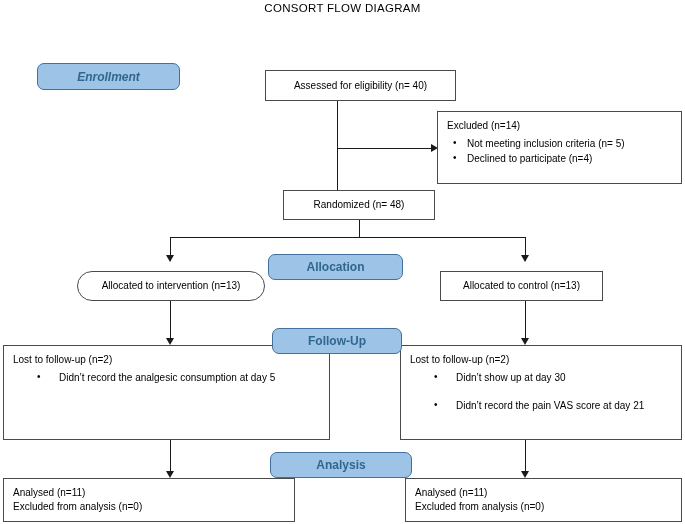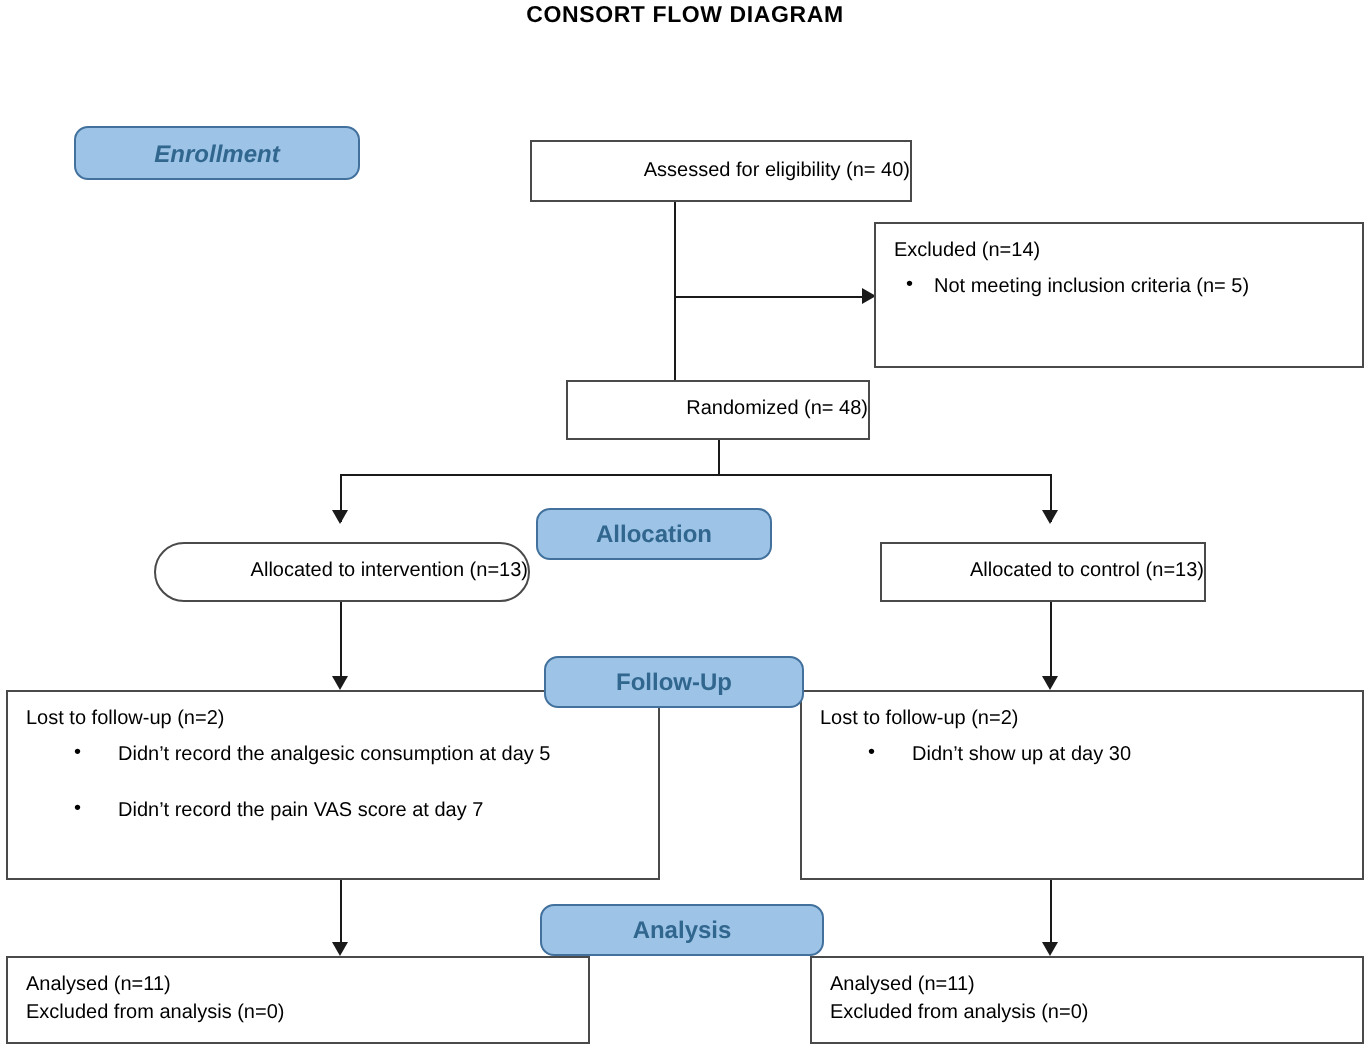--- a/index.html
+++ b/index.html
@@ -15,37 +15,37 @@
     font-family: "Liberation Sans", sans-serif;
     overflow: hidden;
   }
   .title {
     position: absolute;
     left: 0;
     top: 2px;
     width: 685px;
     text-align: center;
     font-size: 11.5px;
-    font-weight: bold;
+    font-weight: normal;
     color: #000000;
     letter-spacing: 0.3px;
   }
   .box {
     position: absolute;
     box-sizing: border-box;
     border: 1px solid #4a4a4a;
     background: #ffffff;
     font-size: 10px;
     color: #000000;
     line-height: 1.35;
   }
   .box-center {
     display: flex;
     align-items: center;
-    justify-content: flex-end;
+    justify-content: center;
     text-align: center;
   }
   .box-pad {
     padding: 7px 8px 7px 9px;
   }
   .badge {
     position: absolute;
     box-sizing: border-box;
     background: #9DC3E6;
     border: 1px solid #41719C;
@@ -111,21 +111,21 @@
 <body>
 
 <div id="canvas">
 
   <div class="title">CONSORT FLOW DIAGRAM</div>
 
   <div class="badge" style="left:37px; top:63px; width:143px; height:27px;font-style:italic;">
     <span>Enrollment</span>
   </div>
 
-  <div class="badge" style="left:268px; top:254px; width:118px; height:26px;">
+  <div class="badge" style="left:268px; top:254px; width:135px; height:26px;">
     <span>Allocation</span>
   </div>
 
   <div class="badge" style="left:270px; top:452px; width:142px; height:26px;">
     <span>Analysis</span>
   </div>
 
   <div class="badge" style="left:272px; top:328px; width:130px; height:26px;">
     <span>Follow-Up</span>
   </div>
@@ -153,47 +153,48 @@
   <div class="arrow-down" style="left:521px; top:471px;"></div>
 
   <div class="box box-center" style="left:265px; top:70px; width:191px; height:31px;">
     <span>Assessed for eligibility (n= 40)</span>
   </div>
 
   <div class="box box-pad" style="left:437px; top:111px; width:245px; height:73px;">
     <span class="hdr">Excluded (n=14)</span>
     <ul class="bullets">
       <li>Not meeting inclusion criteria (n= 5)</li>
+      <li>Declined to participate (n=4)</li>
     </ul>
   </div>
 
   <div class="box box-center" style="left:283px; top:190px; width:152px; height:30px;">
     <span>Randomized (n= 48)</span>
   </div>
 
   <div class="box box-center" style="left:77px; top:271px; width:188px; height:30px;border-radius:15px;">
     <span>Allocated to intervention (n=13)</span>
   </div>
 
   <div class="box box-center" style="left:440px; top:271px; width:163px; height:30px;">
     <span>Allocated to control (n=13)</span>
   </div>
 
   <div class="box box-pad" style="left:3px; top:345px; width:327px; height:95px;">
     <span class="hdr">Lost to follow-up (n=2)</span>
     <ul class="bullets bullets-wide">
       <li>Didn’t record the analgesic consumption at day 5</li>
-      <li>Didn’t record the pain VAS score at day 7</li>
     </ul>
   </div>
 
   <div class="box box-pad" style="left:400px; top:345px; width:282px; height:95px;">
     <span class="hdr">Lost to follow-up (n=2)</span>
     <ul class="bullets bullets-wide">
       <li>Didn’t show up at day 30</li>
+      <li>Didn’t record the pain VAS score at day 21</li>
     </ul>
   </div>
 
   <div class="box box-pad" style="left:3px; top:478px; width:292px; height:44px;">
     <span class="hdr">Analysed (n=11)</span>
     <span class="hdr">Excluded from analysis (n=0)</span>
   </div>
 
   <div class="box box-pad" style="left:405px; top:478px; width:277px; height:44px;">
     <span class="hdr">Analysed (n=11)</span>

